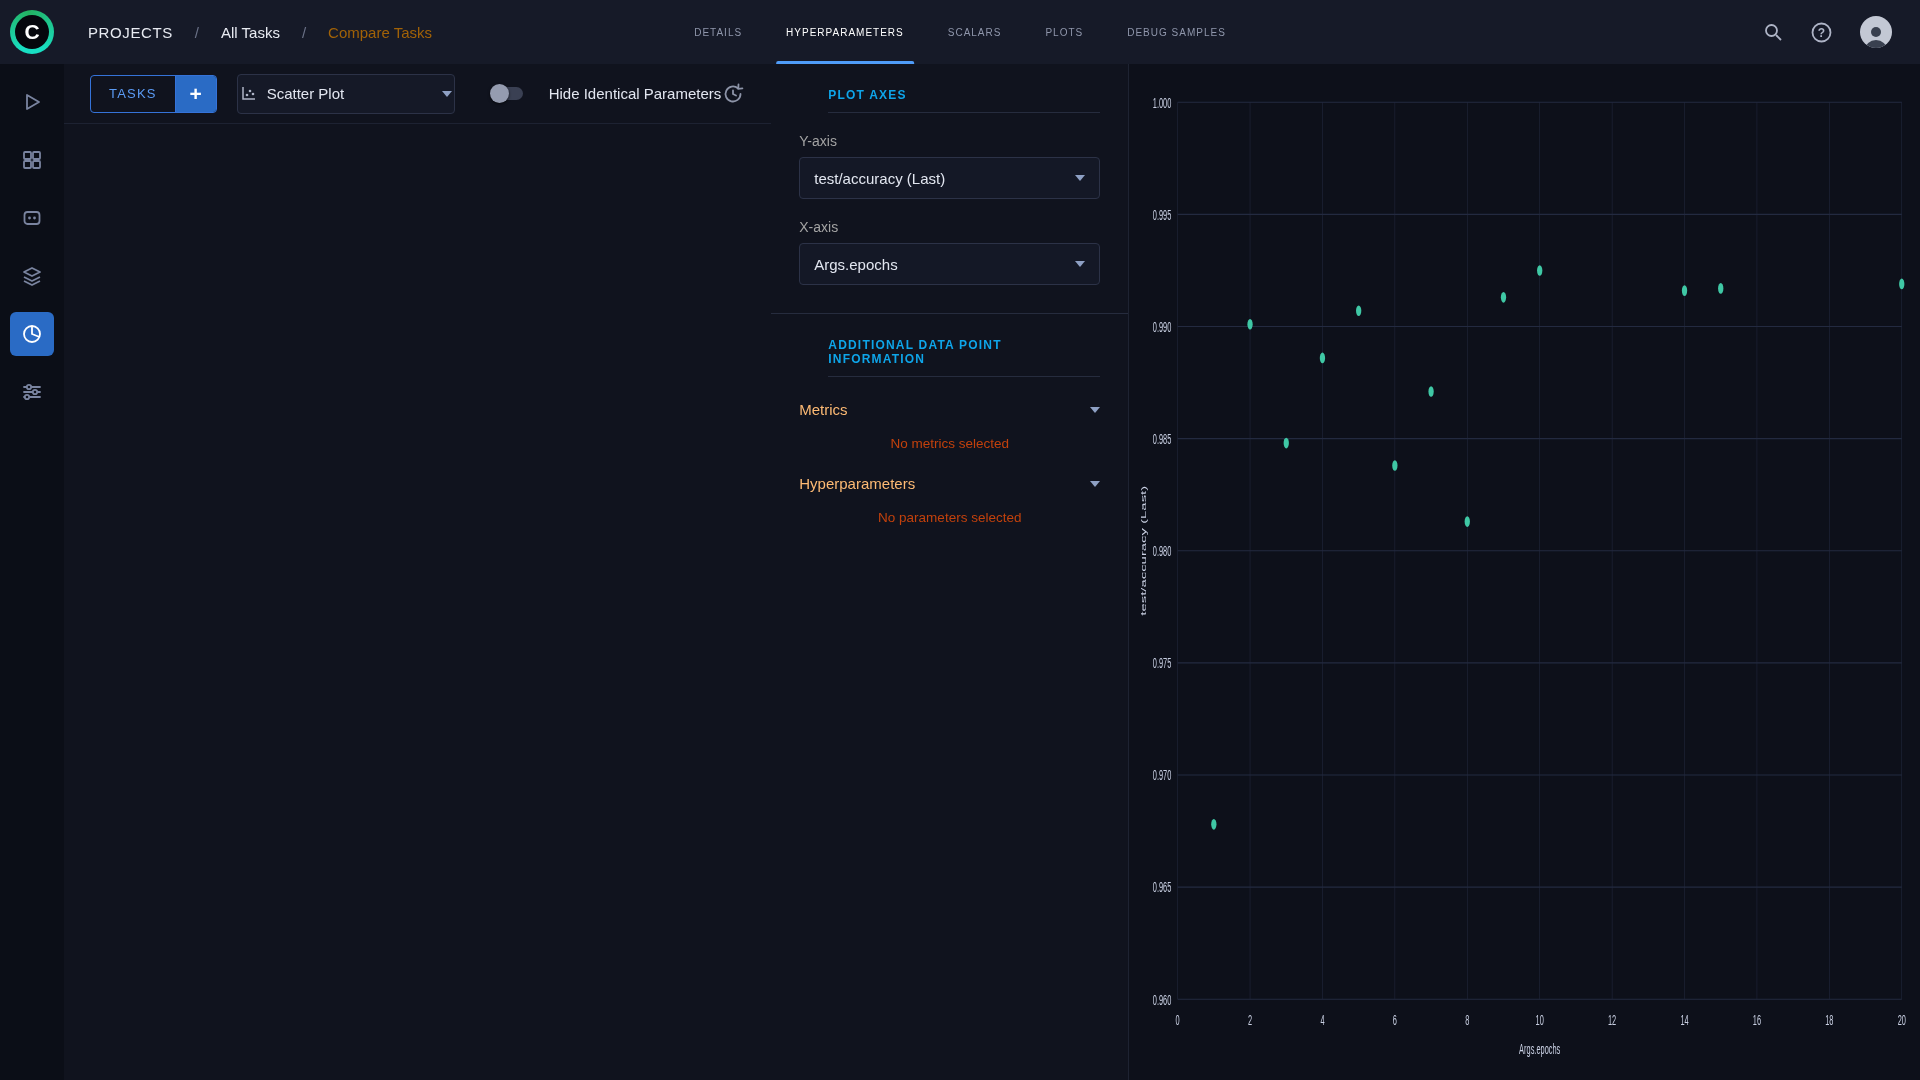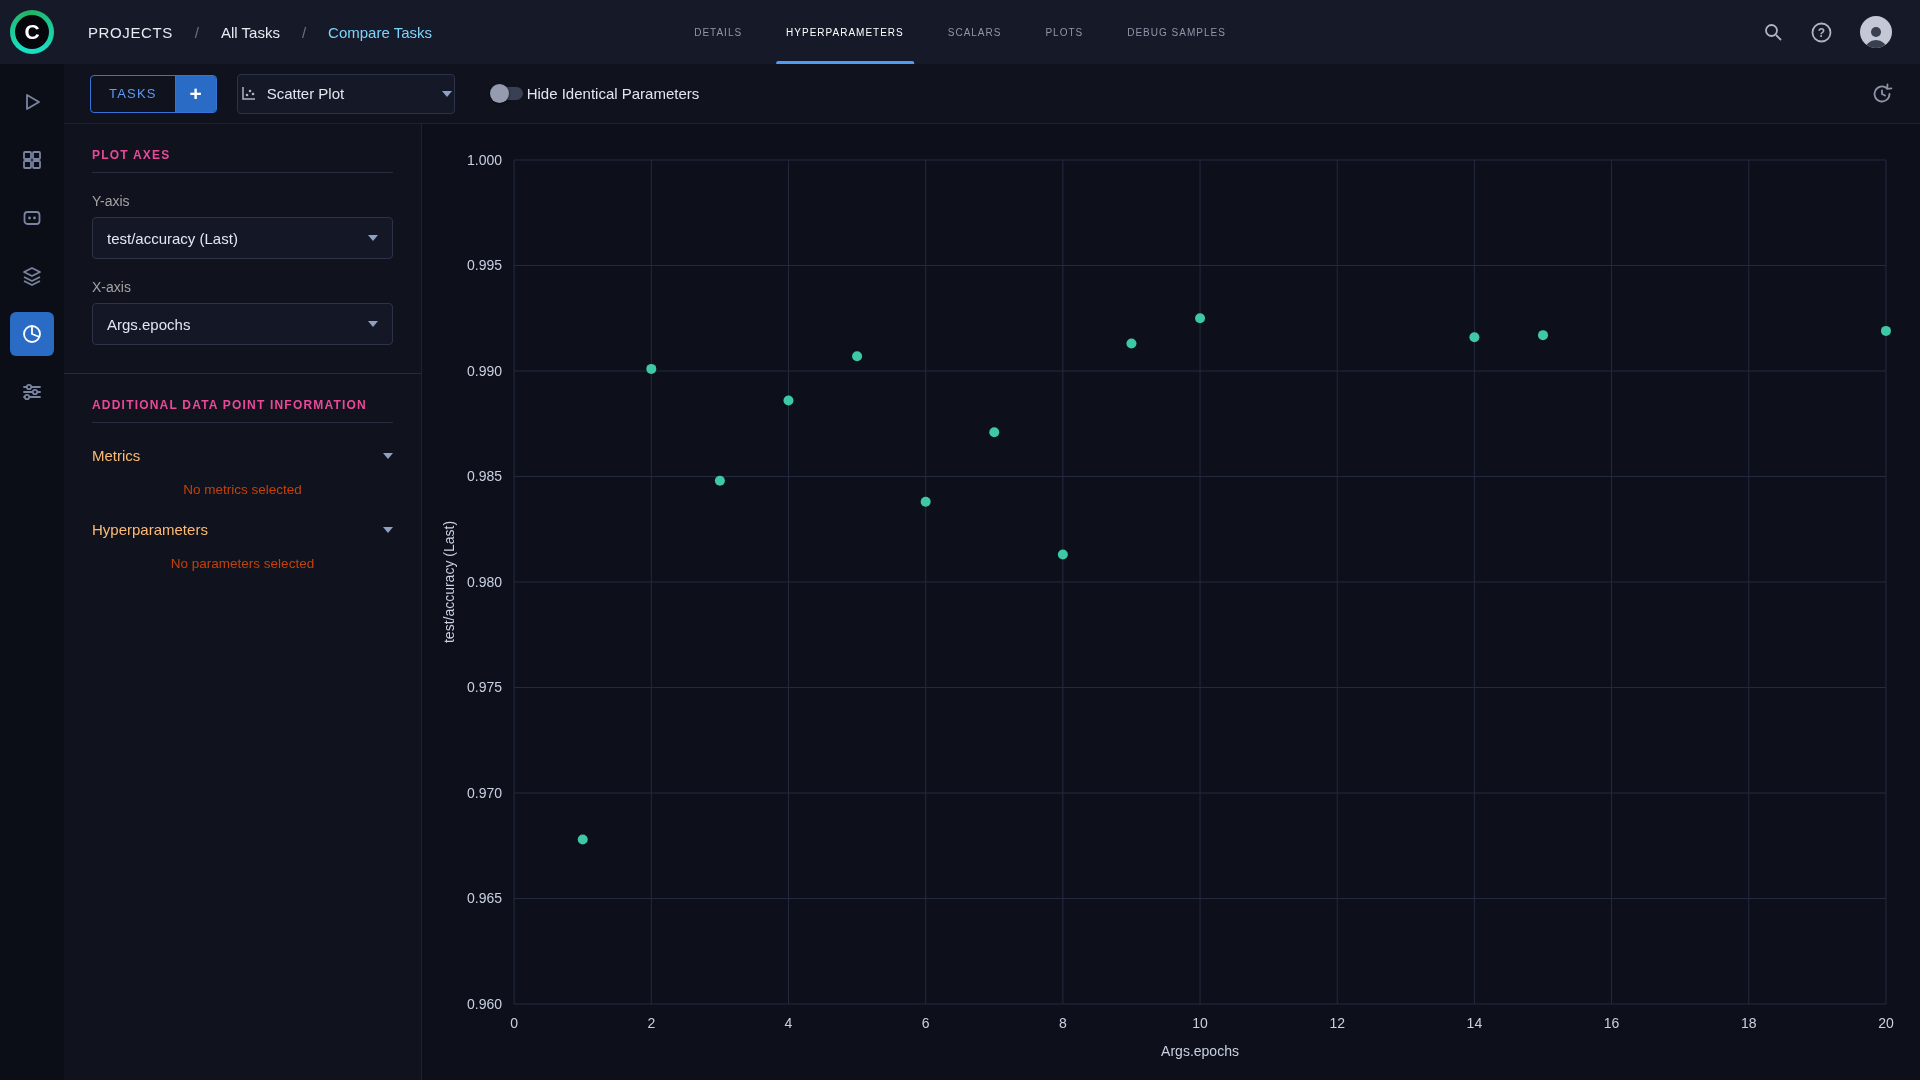--- a/index.html
+++ b/index.html
@@ -21,21 +21,21 @@
   }
   .logo-inner {
     width:34px; height:34px; border-radius:50%; background:#05070d;
     display:flex; align-items:center; justify-content:center;
     color:#ffffff; font-weight:bold; font-size:21px;
   }
   .breadcrumb { margin-left:24px; display:flex; align-items:center; gap:22px; font-size:15px; }
   .bc-link { color:#e8ebf2; cursor:pointer; }
   .bc-root { letter-spacing:0.6px; }
   .bc-sep { color:#6b7288; }
-  .bc-current { color:#7dd3fc; cursor:pointer; }
+  .bc-current { color:#a16207; cursor:pointer; }
   .tabs {
     position:absolute; left:50%; transform:translateX(-50%);
     height:100%; display:flex; align-items:stretch;
   }
   .tab {
     display:flex; align-items:center; padding:0 22px; position:relative;
     font-size:10px; letter-spacing:1px; color:#8f96ab; cursor:pointer; white-space:nowrap;
   }
   .tab.active { color:#ffffff; }
   .tab.active::after {
@@ -55,21 +55,21 @@
   .main { display:flex; height:1016px; }
   .rail {
     width:64px; background:#0b0e17; display:flex; flex-direction:column;
     align-items:center; padding-top:16px; gap:14px; flex:none;
   }
   .rail-item {
     width:44px; height:44px; border-radius:6px; display:flex;
     align-items:center; justify-content:center; cursor:pointer;
   }
   .rail-item.active { background:#2a6bc5; }
-  .right-col { flex:1; display:flex; flex-direction:column; min-width:0;justify-content:center; }
+  .right-col { flex:1; display:flex; flex-direction:row; min-width:0;justify-content:center; }
   
   .toolbar {
     height:60px; flex:none; display:flex; align-items:center;
     padding:0 26px; background:#10131e; border-bottom:1px solid #1d2232;
   }
   .tasks-group {
     display:flex; height:38px; border:1px solid #3573d9; border-radius:4px; overflow:hidden;
   }
   .tasks-btn {
     padding:0 18px; display:flex; align-items:center; color:#5b9bf5;
@@ -83,36 +83,36 @@
   .plot-select {
     margin-left:20px; width:218px; height:40px; border:1px solid #2c3247; border-radius:4px;
     background:#151927; display:flex; align-items:center; gap:10px; padding:0 2px;
     font-size:15px; cursor:pointer;
   }
   .caret {
     width:0; height:0; border-left:5px solid transparent; border-right:5px solid transparent;
     border-top:6px solid #8ea0c4; flex:none;
   }
   .spacer-auto { margin-left:auto; }
-  .toggle-row { margin-left:38px; display:flex; align-items:center; gap:4px; font-size:15px; }
+  .toggle-row { margin-left:38px; display:flex; align-items:center; gap:26px; font-size:15px; }
   .toggle { width:30px; height:13px; border-radius:7px; background:#3a4053; position:relative; cursor:pointer; flex:none; }
   .toggle-knob {
     width:19px; height:19px; border-radius:50%; background:#959cb0;
     position:absolute; left:-3px; top:-3px; box-shadow:0 1px 3px rgba(0,0,0,0.6);
   }
   .refresh-btn { cursor:pointer; display:flex; align-items:center; }
   
   .content { flex:1; display:flex; min-height:0; }
   .panel {
     width:358px; flex:none; background:#10131e; border-right:1px solid #1e2332;
     padding:0 28px; overflow:hidden;
   }
   .panel-heading {
-    font-size:12px; font-weight:bold; letter-spacing:1.2px; color:#ec4899;
-    padding:24px 0 10px; border-bottom:1px solid #262c3e;
+    font-size:12px; font-weight:bold; letter-spacing:1.2px; color:#0ea5e9;
+    padding:24px 0 10px; border-bottom:1px solid #262c3e;margin-left:29px;
   }
   .field-label { font-size:14px; color:#a3a3a3; margin-top:20px; }
   .select {
     height:42px; border:1px solid #2c3247; border-radius:4px; background:#141826;
     margin-top:8px; display:flex; align-items:center; justify-content:space-between;
     padding:0 14px; font-size:15px; cursor:pointer;
   }
   .section-divider { border-bottom:1px solid #262c3e; margin:28px -28px 0; }
   .collapse-row {
     display:flex; align-items:center; justify-content:space-between;

